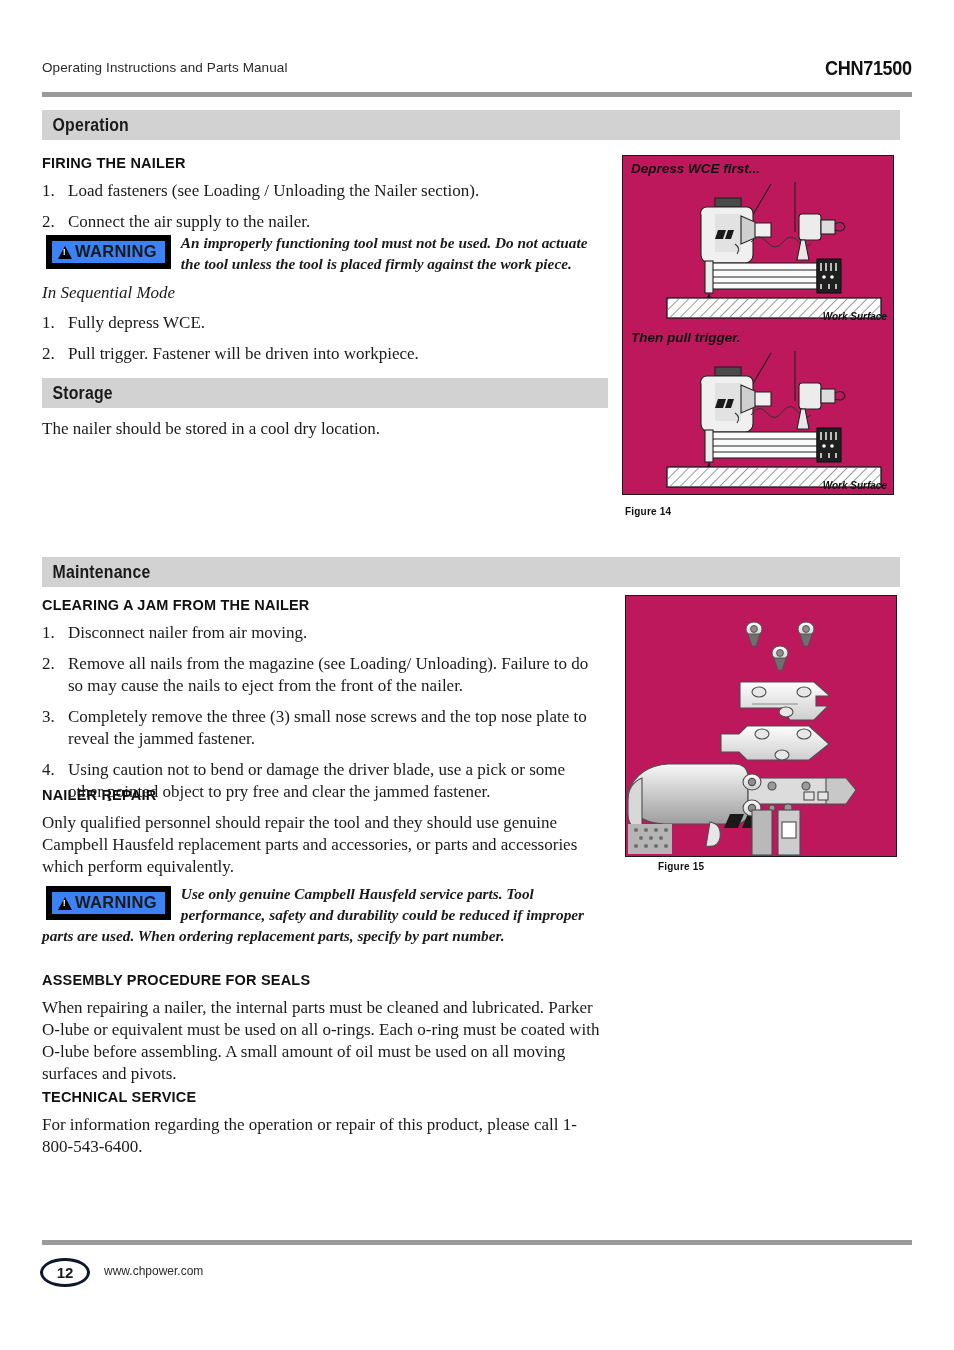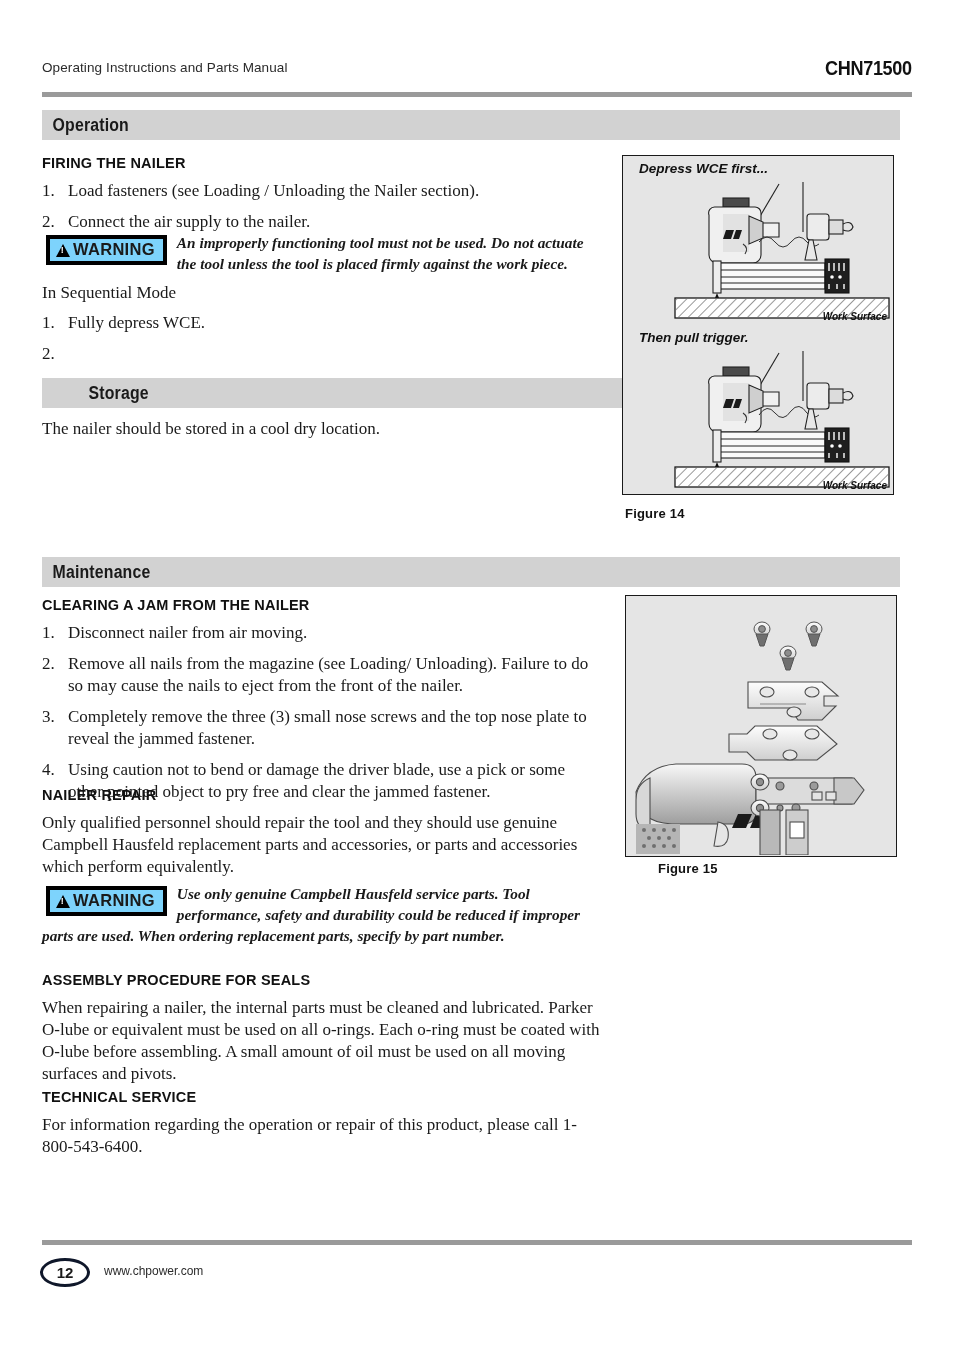--- a/index.html
+++ b/index.html
@@ -66,21 +66,21 @@
     font-family: "Liberation Sans", sans-serif;
     font-weight: bold;
     font-size: 18px;
     color: #1a1a1a;
     padding-left: 12px;
     transform: scaleX(.88);
     transform-origin: left center;
     letter-spacing: .2px;
   }
   #bar-operation   { left: 42px; top: 110px; width: 858px; }
-  #bar-storage     { left: 42px; top: 378px; width: 566px; padding-left: 36px; }
+  #bar-storage     { left: 42px; top: 378px; width: 566px; }
   #bar-maintenance { left: 42px; top: 557px; width: 858px; }
 
   
   .col {
     position: absolute;
     left: 42px;
     width: 562px;
   }
   h3.sub {
     font-family: "Liberation Sans", sans-serif;
@@ -110,30 +110,31 @@
   }
   ol.steps li .num {
     position: absolute;
     left: 0;
     top: 0;
     width: 20px;
     text-align: left;
   }
 
   .italic-lead {
+    font-style: italic;
     font-size: 17px;
     margin: 0 0 9px 0;
   }
 
   
   .warn-wrap { position: relative; }
   .warn-badge {
     display: inline-block;
-    border: 4px solid #000000;
-    background: #7dd3fc;
+    border: 6px solid #000000;
+    background: #3b82f6;
     padding: 2px 8px 3px 6px;
     font-family: "Liberation Sans", sans-serif;
     font-weight: bold;
     font-size: 16.5px;
     letter-spacing: .3px;
     line-height: 1;
     white-space: nowrap;
     vertical-align: top;
   }
   .warn-badge .tri {
@@ -165,32 +166,31 @@
     font-size: 15.3px;
     line-height: 1.37;
   }
   .warn-float .warn-badge { float: left; margin: 2px 10px 0 4px; }
   .warn-float::after { content: ""; display: block; clear: both; }
 
   
   .fig-box {
     position: absolute;
     border: 1.6px solid #1a1a1a;
-    background: #e5e5e5;
+    background: #be185d;
     box-sizing: border-box;
-    padding-left: 8px;
   }
   #fig14-box { left: 622px; top: 155px; width: 272px; height: 340px; }
   #fig15-box { left: 625px; top: 595px; width: 272px; height: 262px; }
 
   .fig-cap {
     position: absolute;
     font-family: "Liberation Sans", sans-serif;
     font-weight: bold;
-    font-size: 13px;
+    font-size: 10px;
     color: #111;
     letter-spacing: .2px;
   }
   #fig14-cap { left: 625px; top: 506px; }
   #fig15-cap { left: 626px; top: 861px; margin-left: 32px; }
 
   .panel { position: relative; width: 100%; height: 50%; }
   .panel-label {
     position: absolute;
     left: 8px;
@@ -282,20 +282,21 @@
 
   <div class="col" style="top:283px;">
     <div class="italic-lead">In Sequential Mode</div>
     <ol class="steps">
       <li>
         <span class="num">1.</span>
         <span>Fully depress WCE.</span>
       </li>
       <li>
         <span class="num">2.</span>
+        <span>Pull trigger. Fastener will be driven into workpiece.</span>
       </li>
     </ol>
   </div>
 
   <div class="sec-bar" id="bar-storage">
     <span>Storage</span>
   </div>
   <div class="col" style="top:418px;">
     <p class="body">The nailer should be stored in a cool dry location.</p>
   </div>

